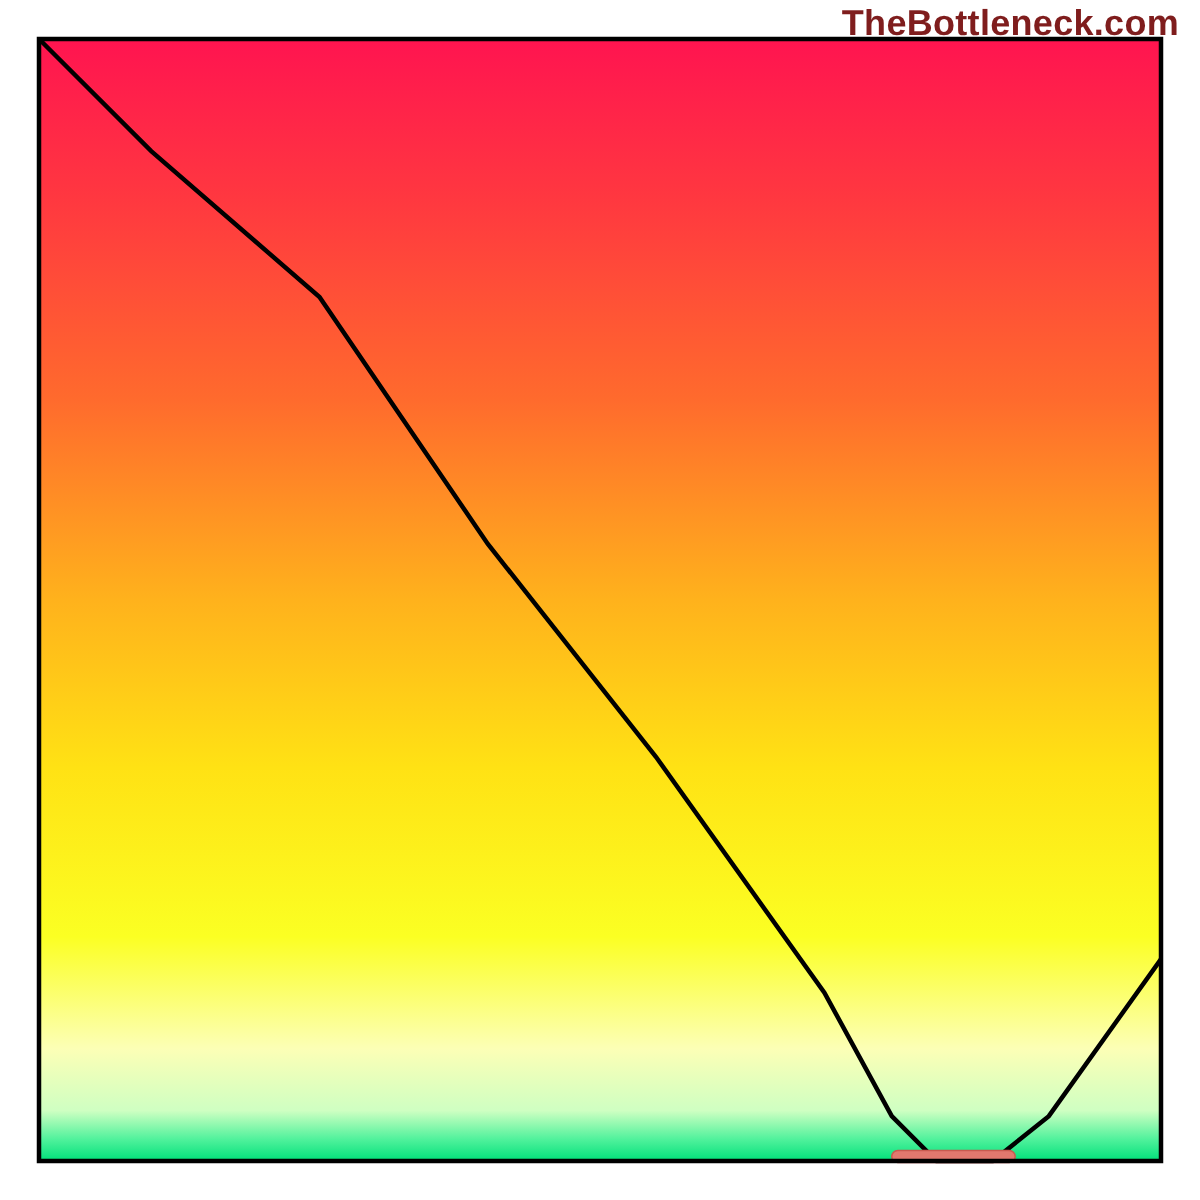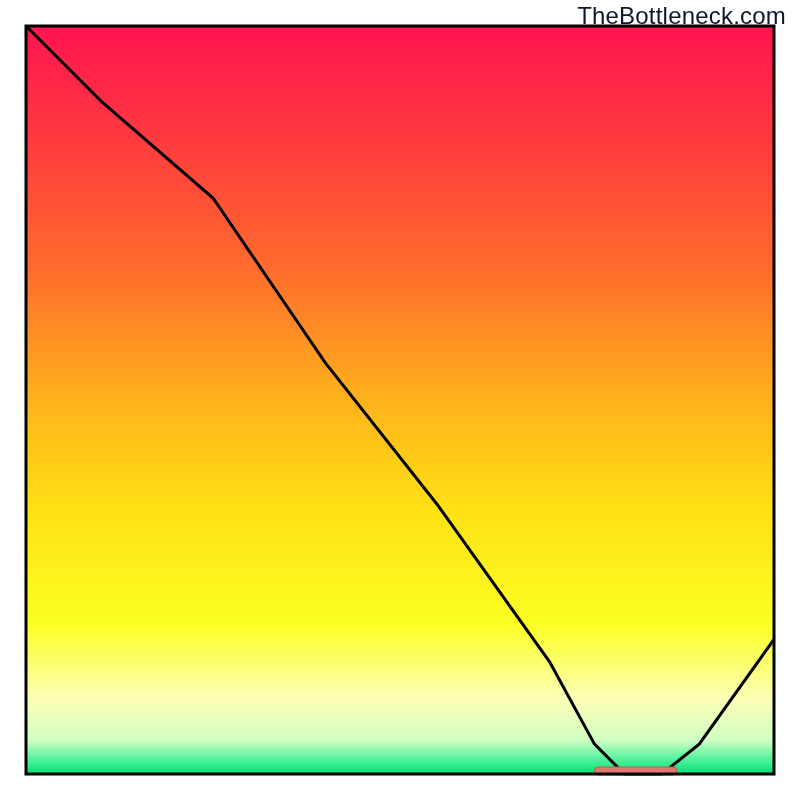--- a/index.html
+++ b/index.html
@@ -14,22 +14,22 @@
   .frame {
     position: relative;
     width: 800px;
     height: 800px;
   }
   .watermark {
     position: absolute;
     top: 2px;
     right: 14px;
     font-size: 24px;
-    font-weight: 400;
-    color: #0f172a;
+    font-weight: 700;
+    color: #7f1d1d;
     letter-spacing: 0.2px;
   }
   svg {
     position: absolute;
     top: 0;
     left: 0;
   }
 </style>
 </head>
 <body>

